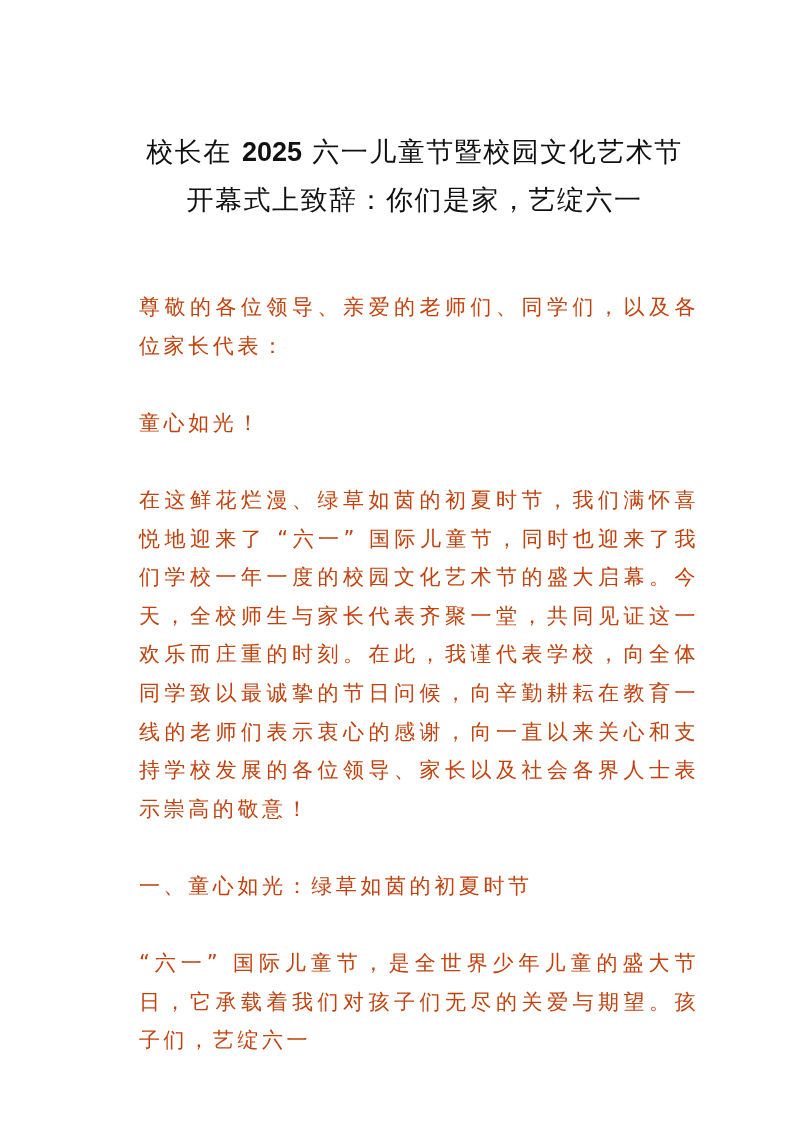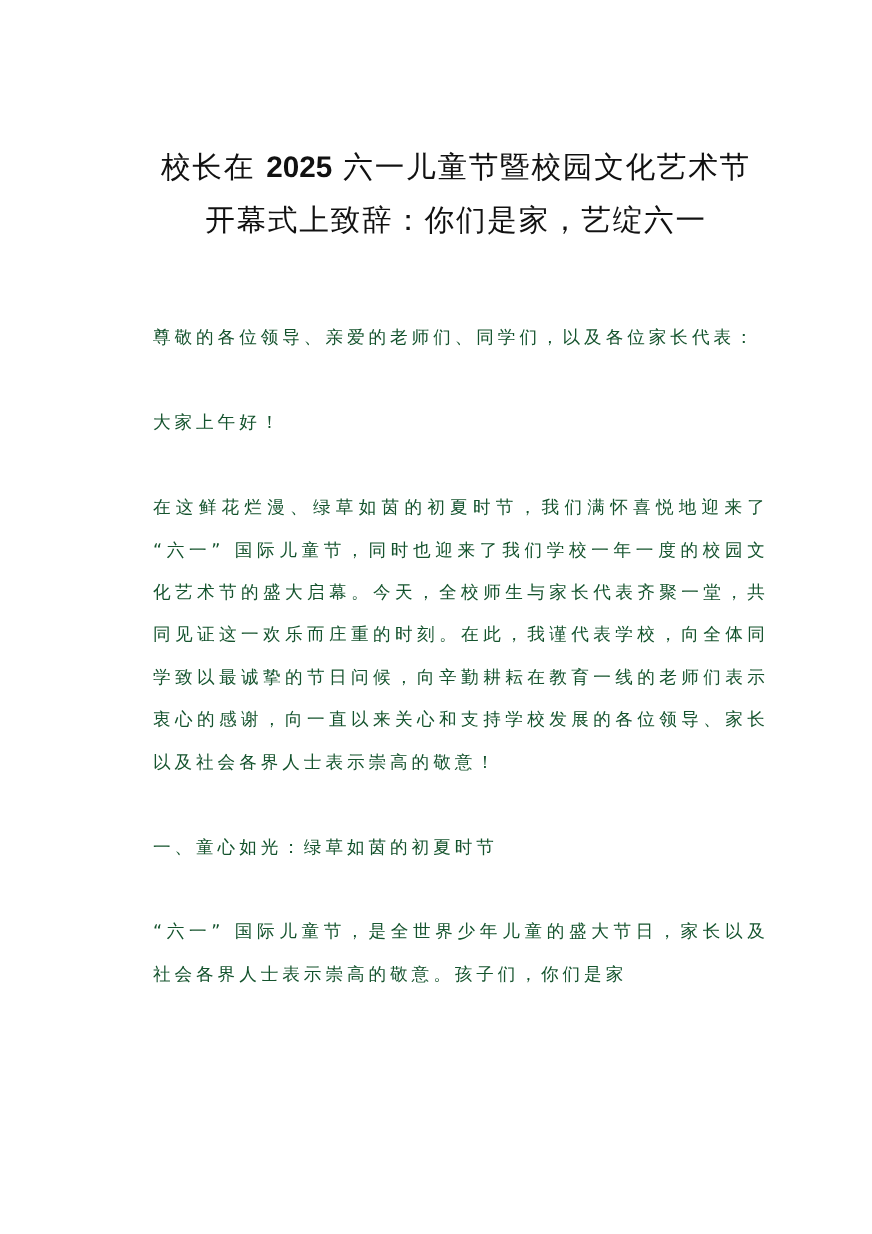--- a/index.html
+++ b/index.html
@@ -34,24 +34,24 @@
       font-weight: normal;
       margin: 0;
     }
     .title .line { display: block; white-space: nowrap; }
     .title .num { font-family: "Liberation Sans", sans-serif; font-weight: bold; letter-spacing: 0; }
     .body-text {
       position: absolute;
       left: 121px;
       width: 560px;
       top: 288px;
-      font-size: 16px;
+      font-size: 21px;
       line-height: 38.6px;
       letter-spacing: 3.6px;
-      color: #14532d;
+      color: #c2410c;
     }
     .para {
       margin: 0 0 38.6px 0;
       text-align: justify;
       text-align-last: left;
       word-break: break-all;
     }
     .para.last { margin-bottom: 0; }
   </style>
 </head>
@@ -59,19 +59,19 @@
 
 <div class="page">
 
   <h1 class="title">
     <span class="line"><span>校长在</span> <span class="num">2025</span> <span>六一儿童节暨校园文化艺术节</span></span>
     <span class="line">开幕式上致辞：你们是家，艺绽六一</span>
   </h1>
 
   <div class="body-text">
     <p class="para">尊敬的各位领导、亲爱的老师们、同学们，以及各位家长代表：</p>
-    <p class="para">大家上午好！</p>
+    <p class="para">童心如光！</p>
     <p class="para">在这鲜花烂漫、绿草如茵的初夏时节，我们满怀喜悦地迎来了 “六一” 国际儿童节，同时也迎来了我们学校一年一度的校园文化艺术节的盛大启幕。今天，全校师生与家长代表齐聚一堂，共同见证这一欢乐而庄重的时刻。在此，我谨代表学校，向全体同学致以最诚挚的节日问候，向辛勤耕耘在教育一线的老师们表示衷心的感谢，向一直以来关心和支持学校发展的各位领导、家长以及社会各界人士表示崇高的敬意！</p>
     <p class="para">一、童心如光：绿草如茵的初夏时节</p>
-    <p class="para last">“六一” 国际儿童节，是全世界少年儿童的盛大节日，家长以及社会各界人士表示崇高的敬意。孩子们，你们是家</p>
+    <p class="para last">“六一” 国际儿童节，是全世界少年儿童的盛大节日，它承载着我们对孩子们无尽的关爱与期望。孩子们，艺绽六一</p>
   </div>
 
 </div>
 
 </body></html>

